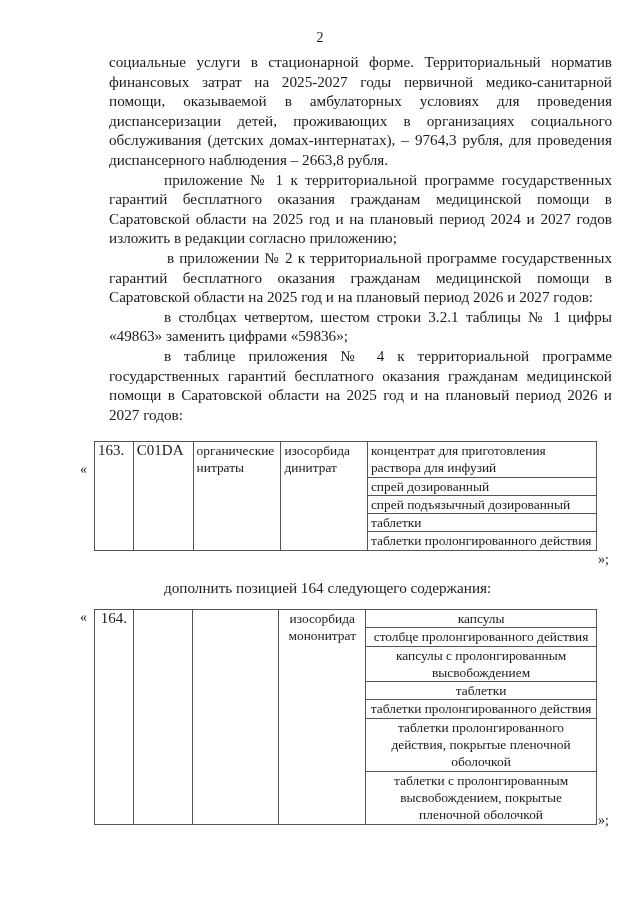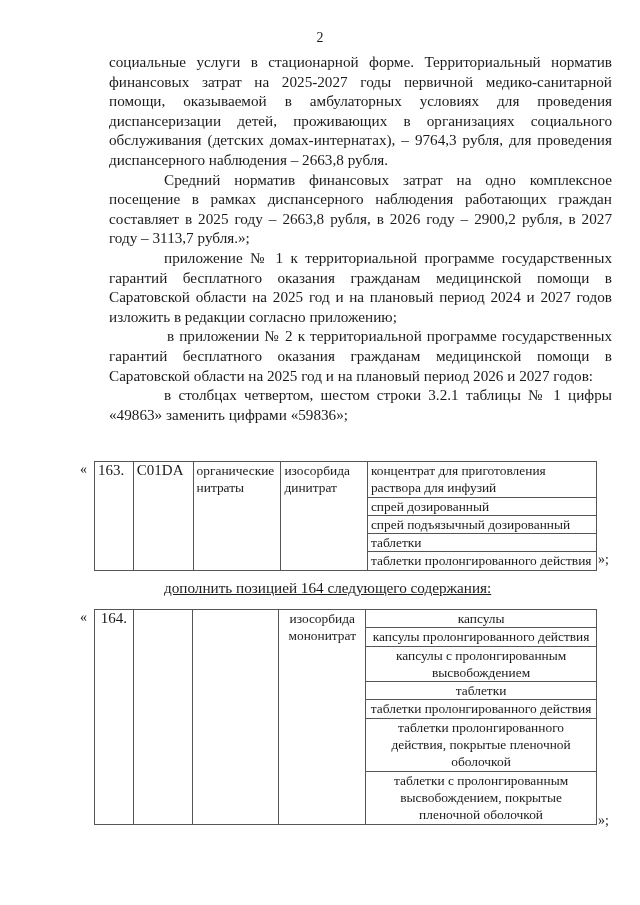--- a/index.html
+++ b/index.html
@@ -21,28 +21,28 @@
   .c5 { width:226px; }
   .tbl td.sub { padding:0 3px; }
 </style>
 </head>
 <body>
 
 <div class="page-num">2</div>
 
 <div class="text" style="top:52px;">
   <p class="p">социальные услуги в стационарной форме. Территориальный норматив финансовых затрат на 2025-2027 годы первичной медико-санитарной помощи, оказываемой в амбулаторных условиях для проведения диспансеризации детей, проживающих в организациях социального обслуживания (детских домах-интернатах), – 9764,3 рубля, для проведения диспансерного наблюдения – 2663,8 рубля.</p>
-  <p class="p ind">Средний норматив финансовых затрат на одно комплексное посещение в рамках диспансерного наблюдения работающих граждан составляет в 2025 году – 2663,8 рубля, в 2026 году – 2900,2 рубля, в 2027 году – 3113,7 рубля.»;</p>
   <p class="p ind">приложение № 1 к территориальной программе государственных гарантий бесплатного оказания гражданам медицинской помощи в Саратовской области на 2025 год и на плановый период 2024 и 2027 годов изложить в редакции согласно приложению;</p>
   <p class="p ind2">в приложении № 2 к территориальной программе государственных гарантий бесплатного оказания гражданам медицинской помощи в Саратовской области на 2025 год и на плановый период 2026 и 2027 годов:</p>
   <p class="p ind">в столбцах четвертом, шестом строки 3.2.1 таблицы № 1 цифры «49863» заменить цифрами «59836»;</p>
+  <p class="p ind">в таблице приложения № 4 к территориальной программе государственных гарантий бесплатного оказания гражданам медицинской помощи в Саратовской области на 2025 год и на плановый период 2026 и 2027 годов:</p>
 </div>
 
 <span class="quote-open" style="left:80px; top:462px;">«</span>
-<table class="tbl" style="left:94px; top:461px; width:503px;">
+<table class="tbl" style="left:94px; top:441px; width:503px;">
   <tbody>
       <tr>
     <td class="c1" rowspan="5">163.</td>
     <td class="c2" rowspan="5">C01DA</td>
     <td class="c3" rowspan="5">органические нитраты</td>
     <td class="c4" rowspan="5">изосорбида динитрат</td>
     <td class="c5 sub">концентрат для приготовления раствора для инфузий</td>
   </tr>
   <tr>
         <td class="c5 sub">спрей дозированный</td>
@@ -53,36 +53,36 @@
   <tr>
         <td class="c5 sub">таблетки</td>
       </tr>
   <tr>
         <td class="c5 sub">таблетки пролонгированного действия</td>
       </tr>
 </tbody>
   </table>
 <span class="quote-close" style="left:598px; top:552px;">»;</span>
 
-<div class="text" style="top:578px;text-decoration:underline;">
+<div class="text" style="top:578px;">
   <p class="p ind">дополнить позицией 164 следующего содержания:</p>
 </div>
 
 <span class="quote-open" style="left:80px; top:610px;">«</span>
 <table class="tbl" style="left:94px; top:609px; width:503px;text-align:center;">
   <tbody>
       <tr>
     <td class="c1" rowspan="7">164.</td>
     <td class="c2" rowspan="7"></td>
     <td class="c3" rowspan="7"></td>
     <td class="c4" rowspan="7">изосорбида мононитрат</td>
     <td class="c5 sub">капсулы</td>
   </tr>
   <tr>
-        <td class="c5 sub">капсулы пролонгированного действия</td>
+        <td class="c5 sub">столбце пролонгированного действия</td>
       </tr>
   <tr>
         <td class="c5 sub">капсулы с пролонгированным высвобождением</td>
       </tr>
   <tr>
         <td class="c5 sub">таблетки</td>
       </tr>
   <tr>
         <td class="c5 sub">таблетки пролонгированного действия</td>
       </tr>

